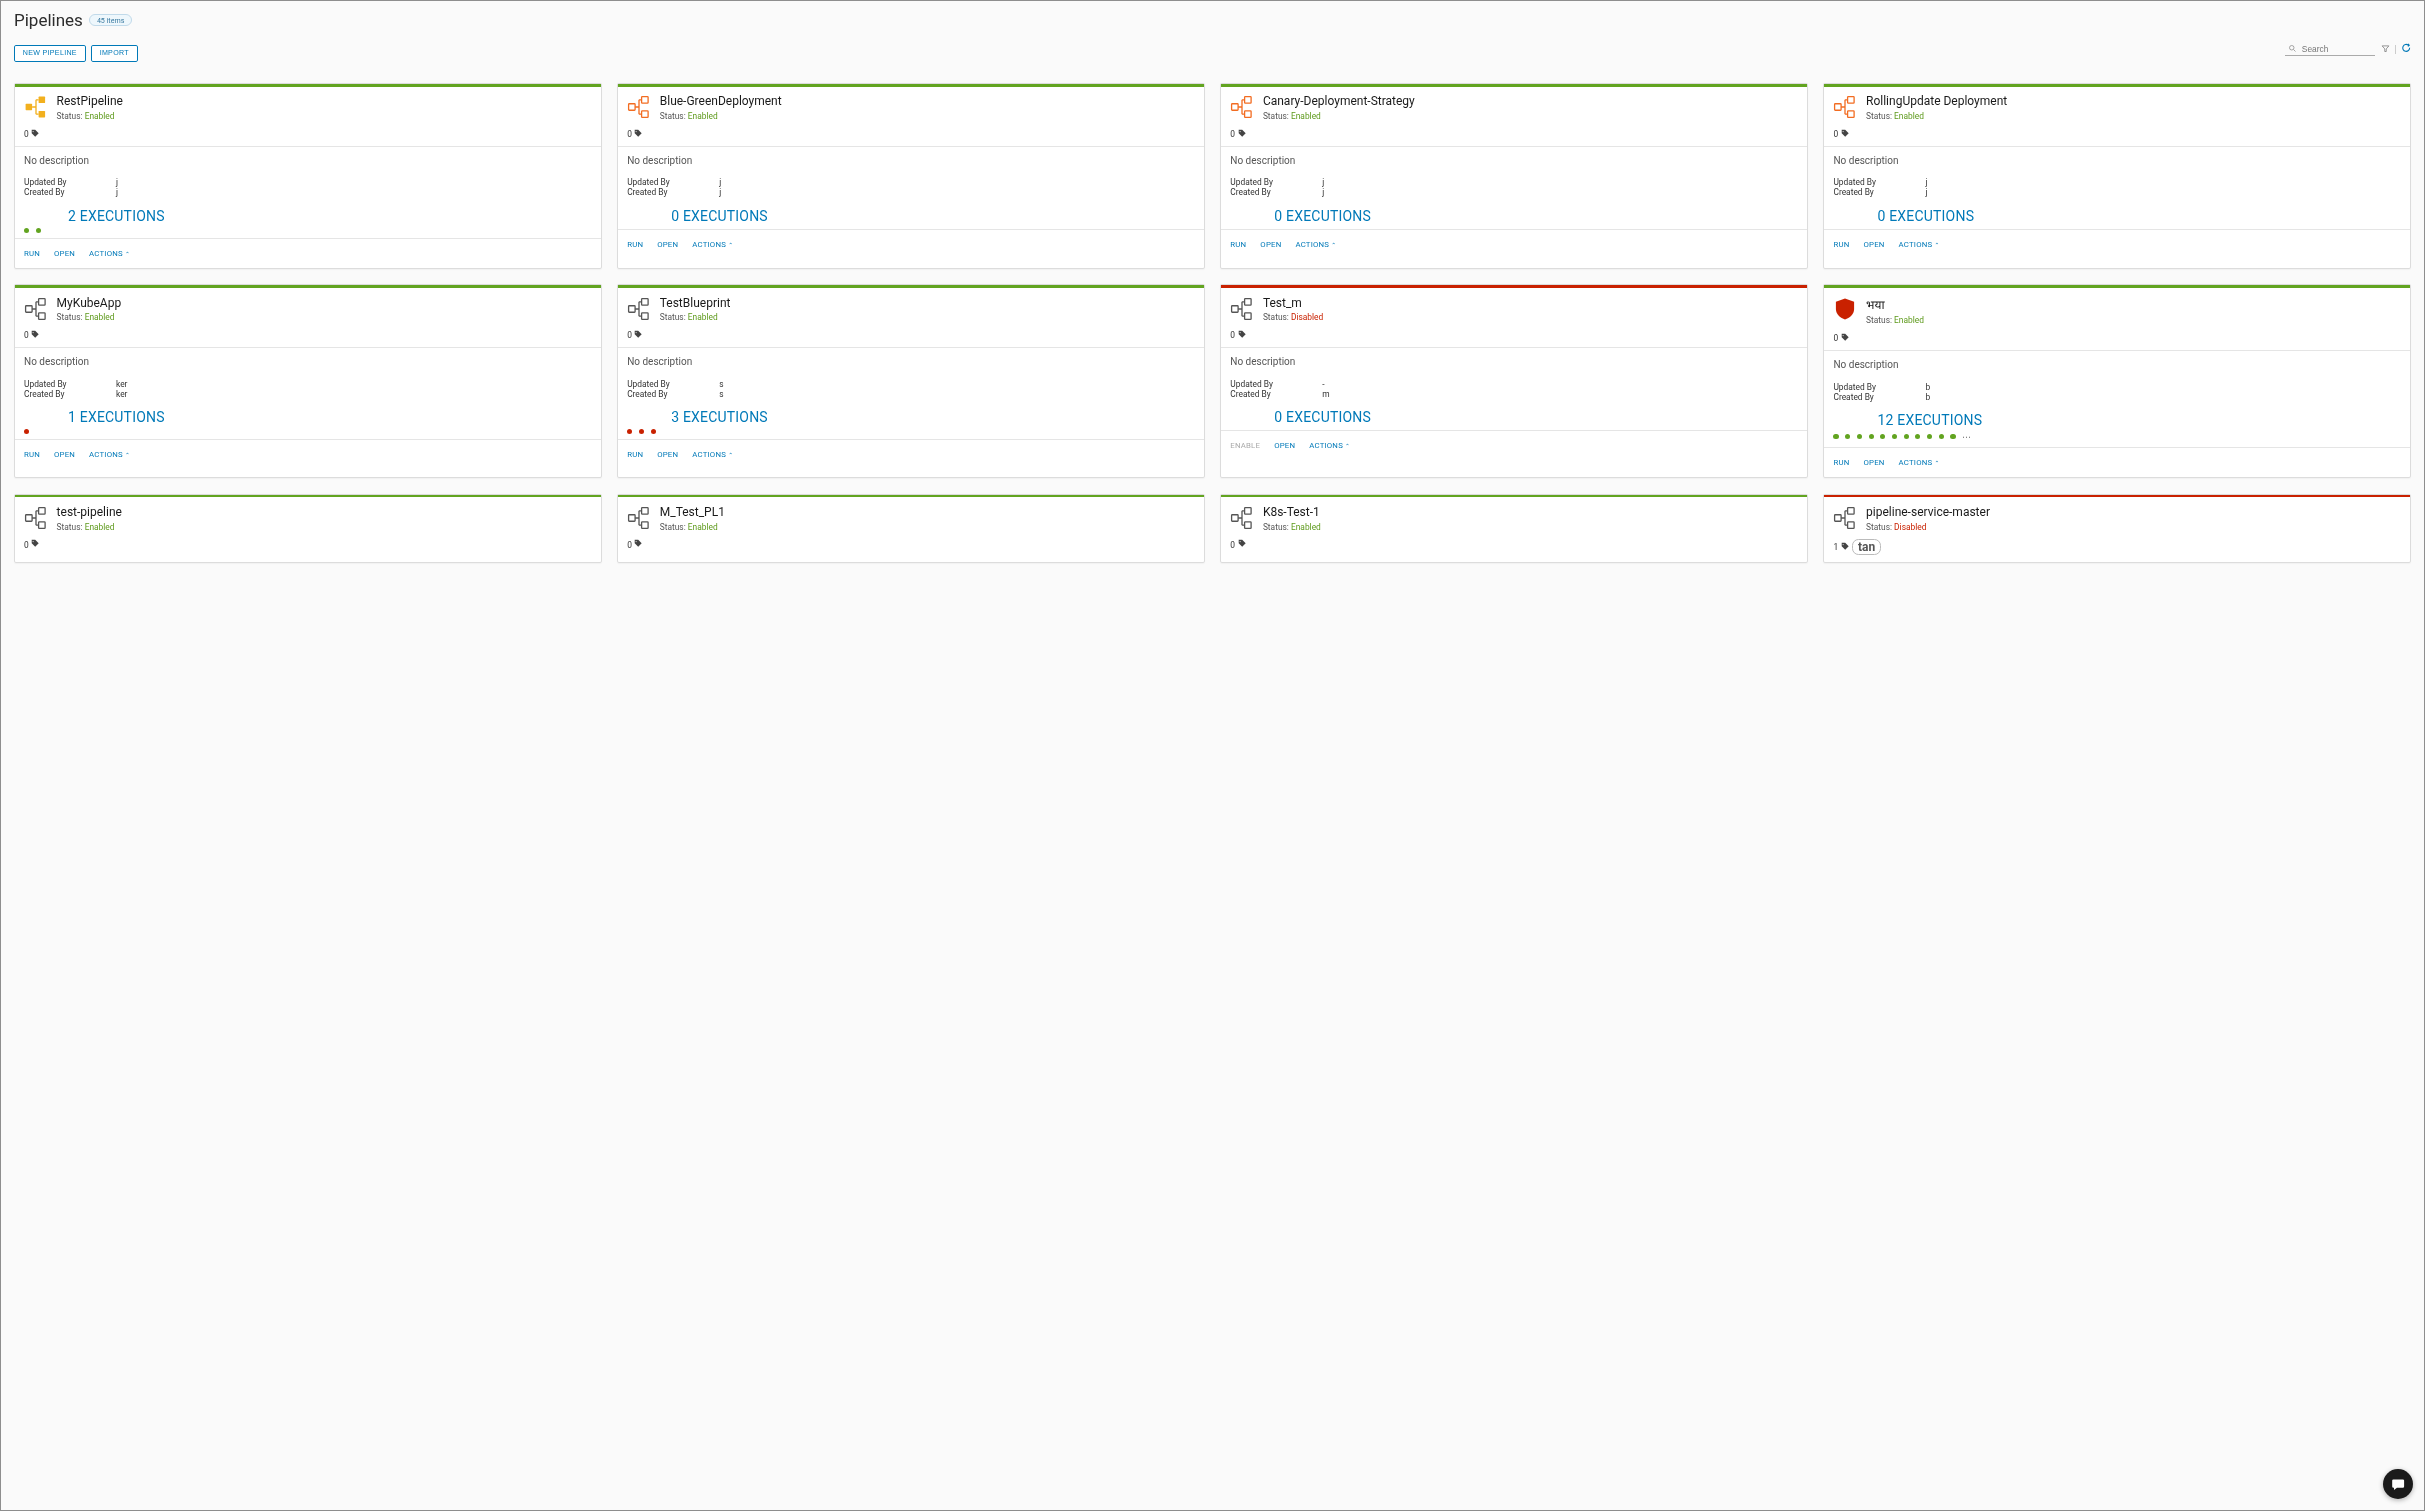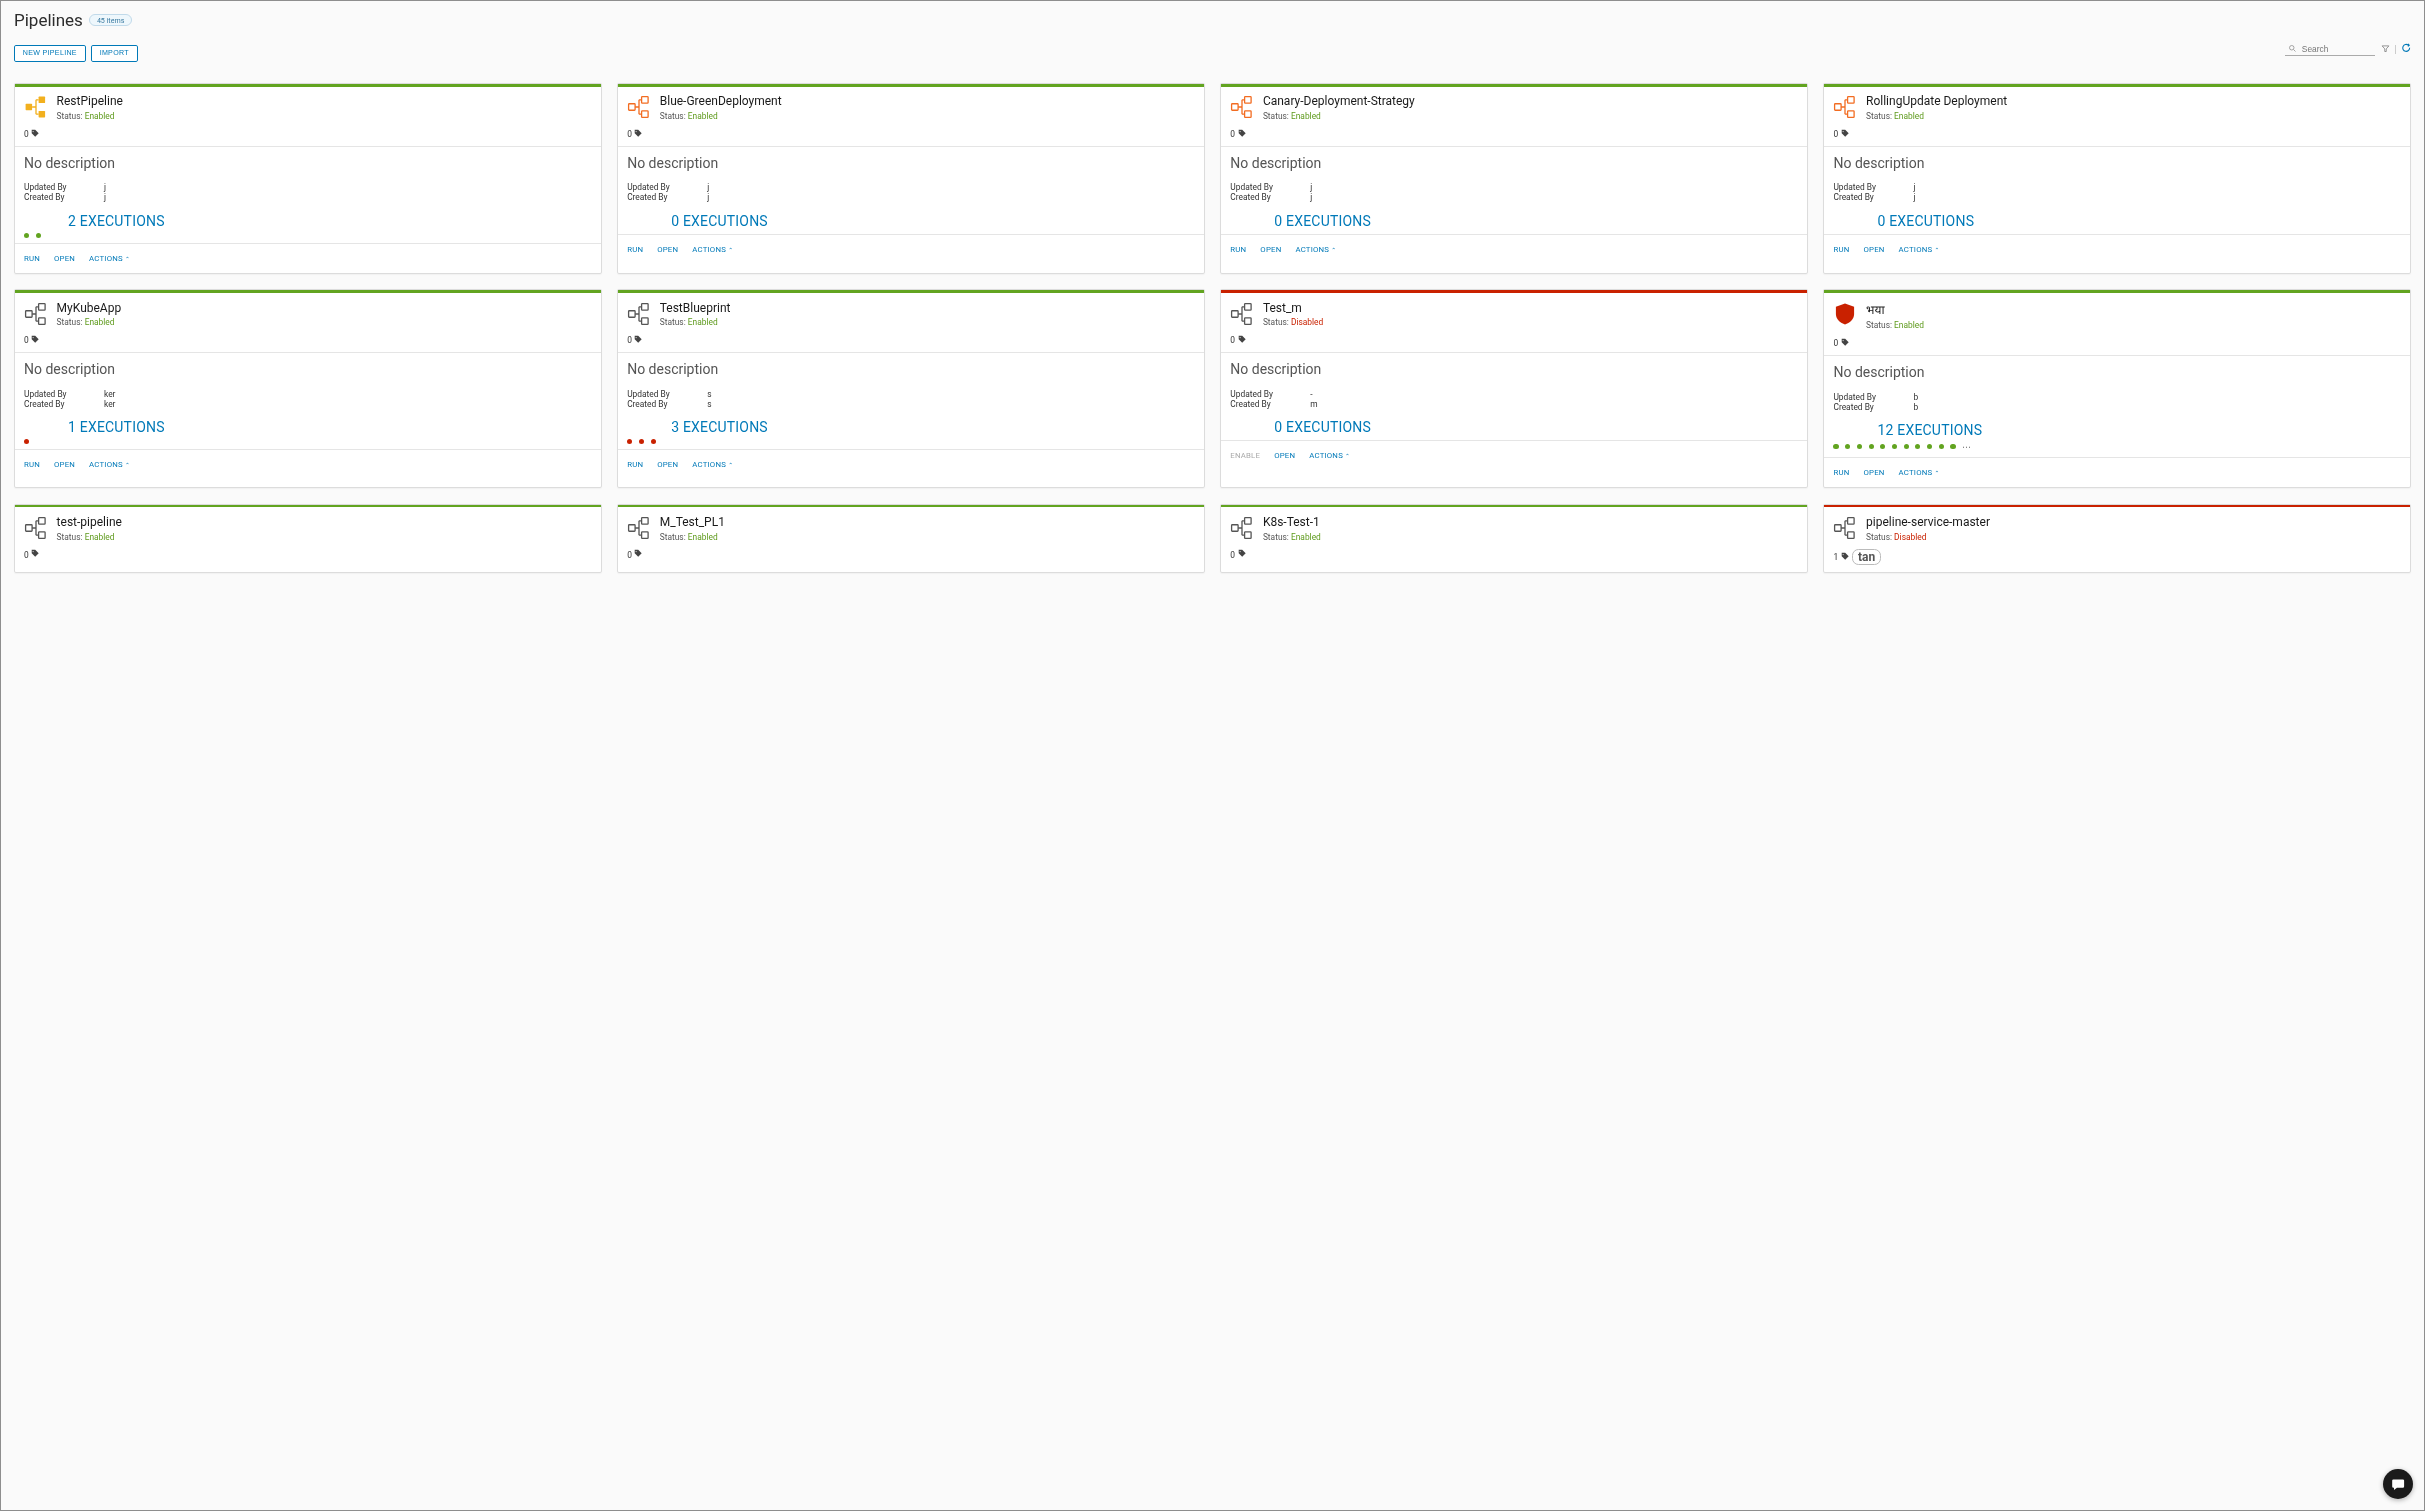--- a/index.html
+++ b/index.html
@@ -29,24 +29,24 @@
 .card-head { display: flex; gap: 7.8px; padding: 7.8px 9px 5.2px 7.8px; align-items: flex-start; }
 .card-icon { width: 26px; height: 26px; flex-shrink: 0; display:flex; align-items:center; justify-content:center;}
 .card-title { font-size: 12px; color: #1a1a1a; margin-bottom: 2.6px; word-break: break-word;}
 .card-status { font-size: 8.4px; color: #565656;}
 .status-val.enabled { color: #5e9a1c; }
 .status-val.disabled { color: #c92100; }
 .tag-row { display:flex; align-items:center; gap:2.6px; padding: 2.6px 9px 6.5px 9px; font-size: 8.4px; color:#333;}
 .tag-icon { font-size:7.8px; color:#444;}
 .tag-chip { border:0.6px solid #bbb; border-radius:6.5px; padding:0 5.2px; font-size:12px; color:#555;font-weight:bold;}
 .card-sep { border-top: 0.6px solid #e5e5e5; }
-.desc { padding: 7.8px 9px 11.7px 9px; font-size: 14px; color: #555;}
+.desc { padding: 7.8px 9px 11.7px 9px; font-size: 10px; color: #555;}
 .meta { padding: 0 9px 6.5px 9px; font-size: 8.4px; color:#333;}
 .meta-row { display:flex; }
-.meta-label { width: 80px; color:#333;}
+.meta-label { width: 92px; color:#333;}
 .meta-val { color:#333;}
 .exec { padding: 3.9px 9px 5.2px 9px;}
 .exec-count { color:#0079b8; font-size:14px; letter-spacing:0.2px;margin-left:44px;}
 .dots { display:flex; gap:6.5px; margin-top:3.9px; align-items:center; flex-wrap:wrap;}
 .dot { width:5.2px; height:5.2px; border-radius:50%; }
 .dot.green { background:#62a420;}
 .dot.red { background:#c92100;}
 .dots-more { color:#555; font-size:9px;}
 .card-footer { border-top: 0.6px solid #e5e5e5; padding: 10px 9px; display:flex; gap:14px; font-size:7.8px;}
 .foot-link { color:#0079b8; cursor:pointer; letter-spacing:0.2px;}

